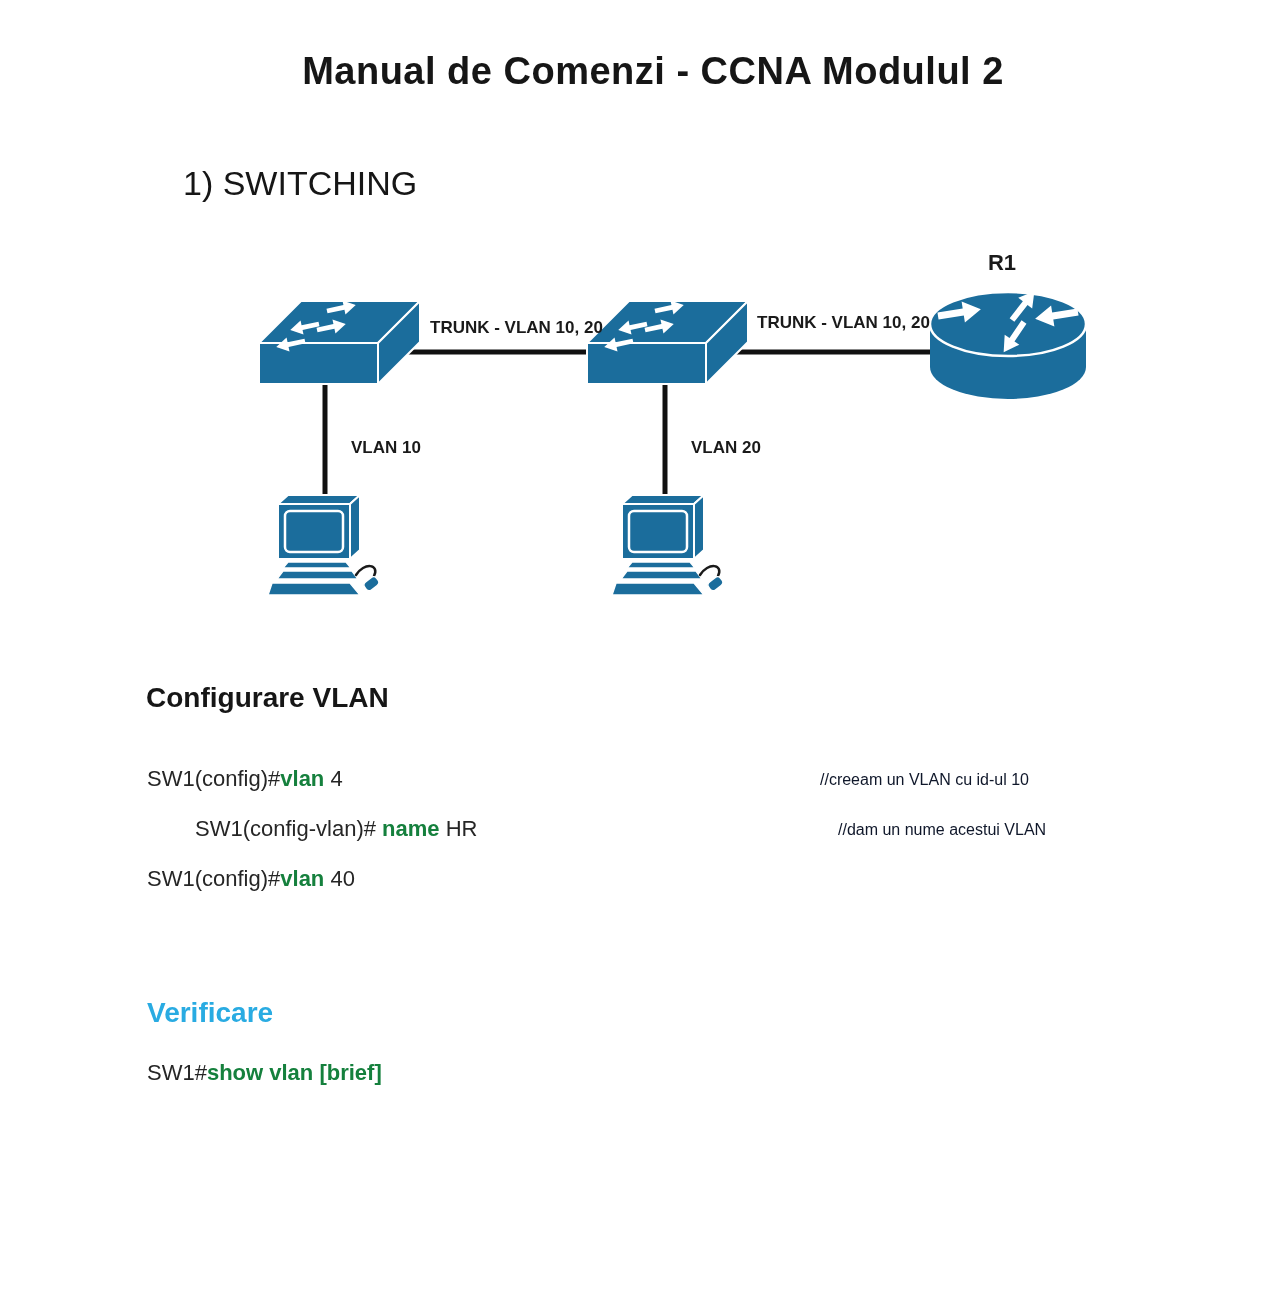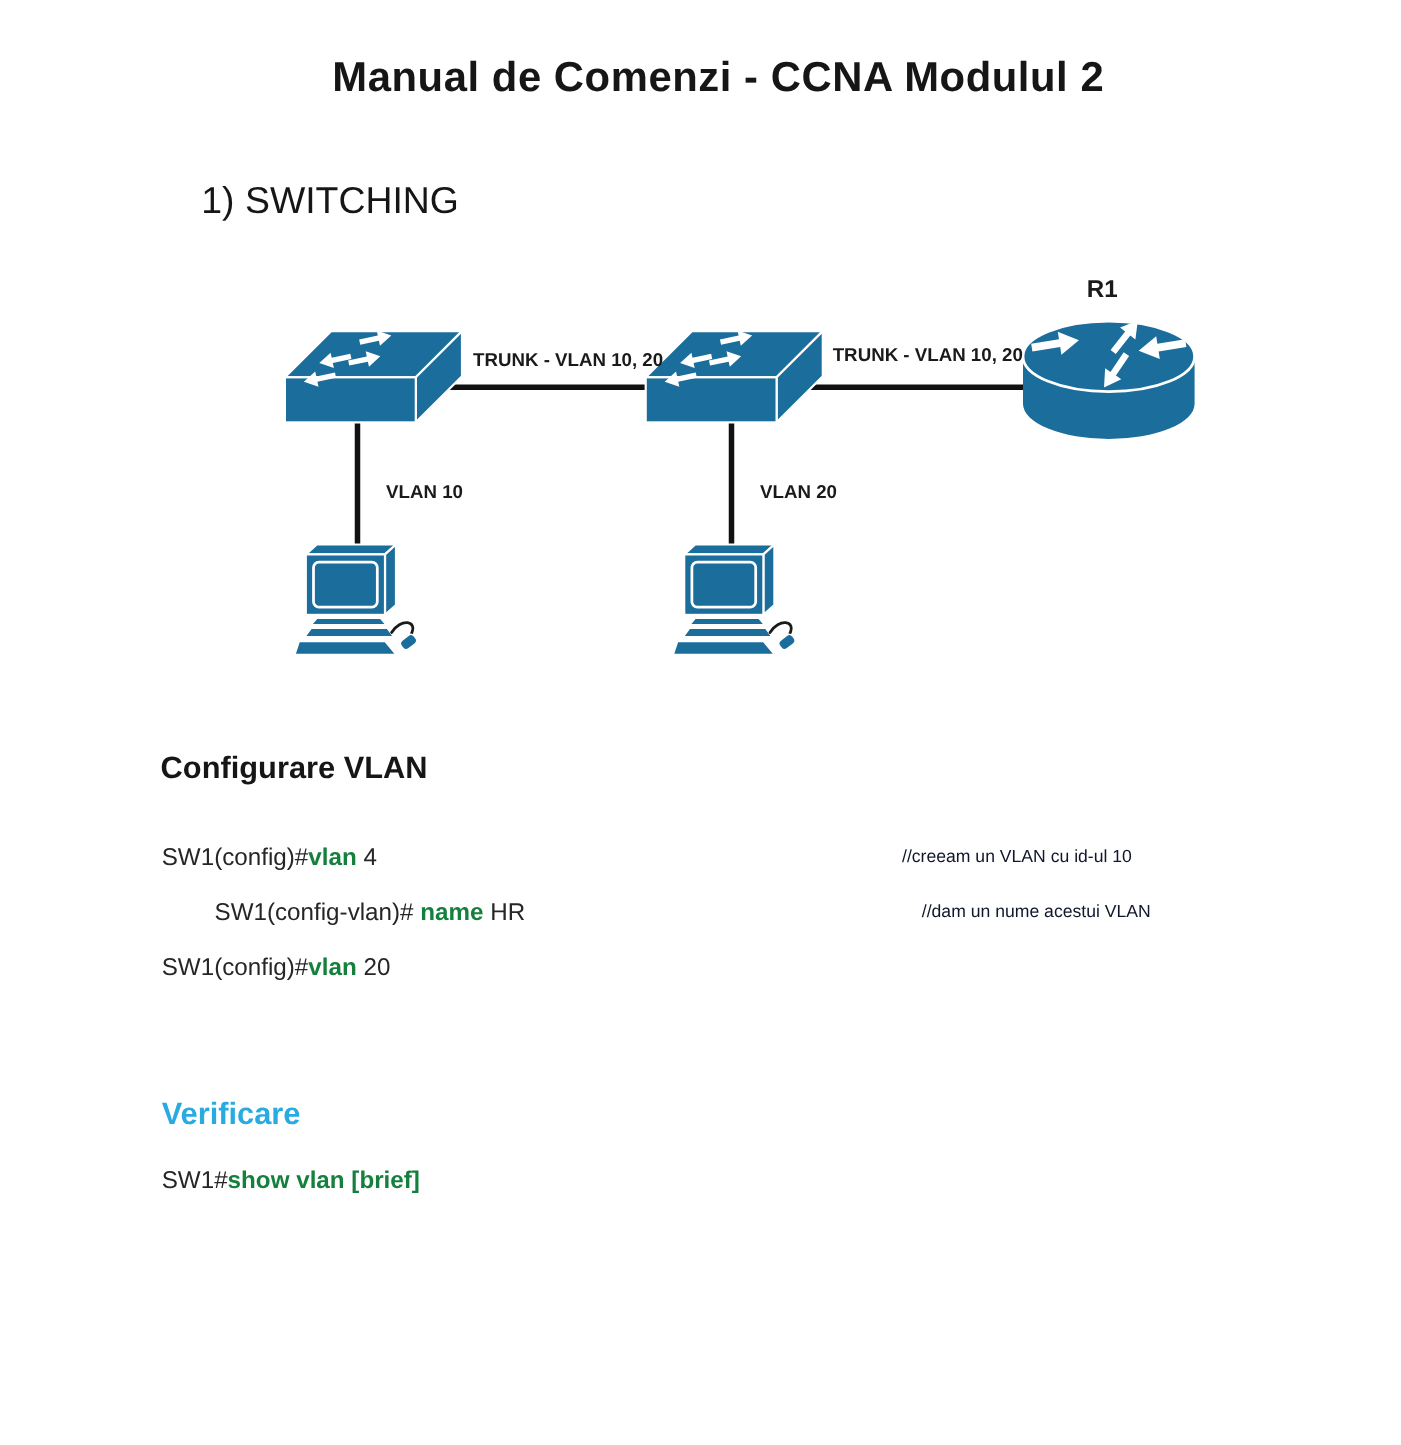--- a/index.html
+++ b/index.html
@@ -147,20 +147,20 @@
   </svg>
 
   <div id="config-heading" class="abs">Configurare VLAN</div>
 
   <div class="abs cli-line" style="top:766px;"><span>SW1(config)#</span><b>vlan</b><span> 4</span></div>
   <div class="abs cli-comment" style="top:771px; left:820px;">//creeam un VLAN cu id-ul 10</div>
 
   <div class="abs cli-line" style="top:816px;margin-left:48px;"><span>SW1(config-vlan)# </span><b>name</b><span> HR</span></div>
   <div class="abs cli-comment" style="top:821px; left:816px;margin-left:22px;">//dam un nume acestui VLAN</div>
 
-  <div class="abs cli-line" style="top:866px;"><span>SW1(config)#</span><b>vlan</b><span> 20</span></div>
+  <div class="abs cli-line" style="top:866px;"><span>SW1(config)#</span><b>vlan</b><span> 40</span></div>
 
 
   <div id="verify-heading" class="abs" style="color: rgb(41, 171, 226);">Verificare</div>
 
   <div id="verify-line" class="abs cli-line"><span>SW1#</span><b>show vlan [brief]</b></div>
 
 </div>
 
 </body></html>

